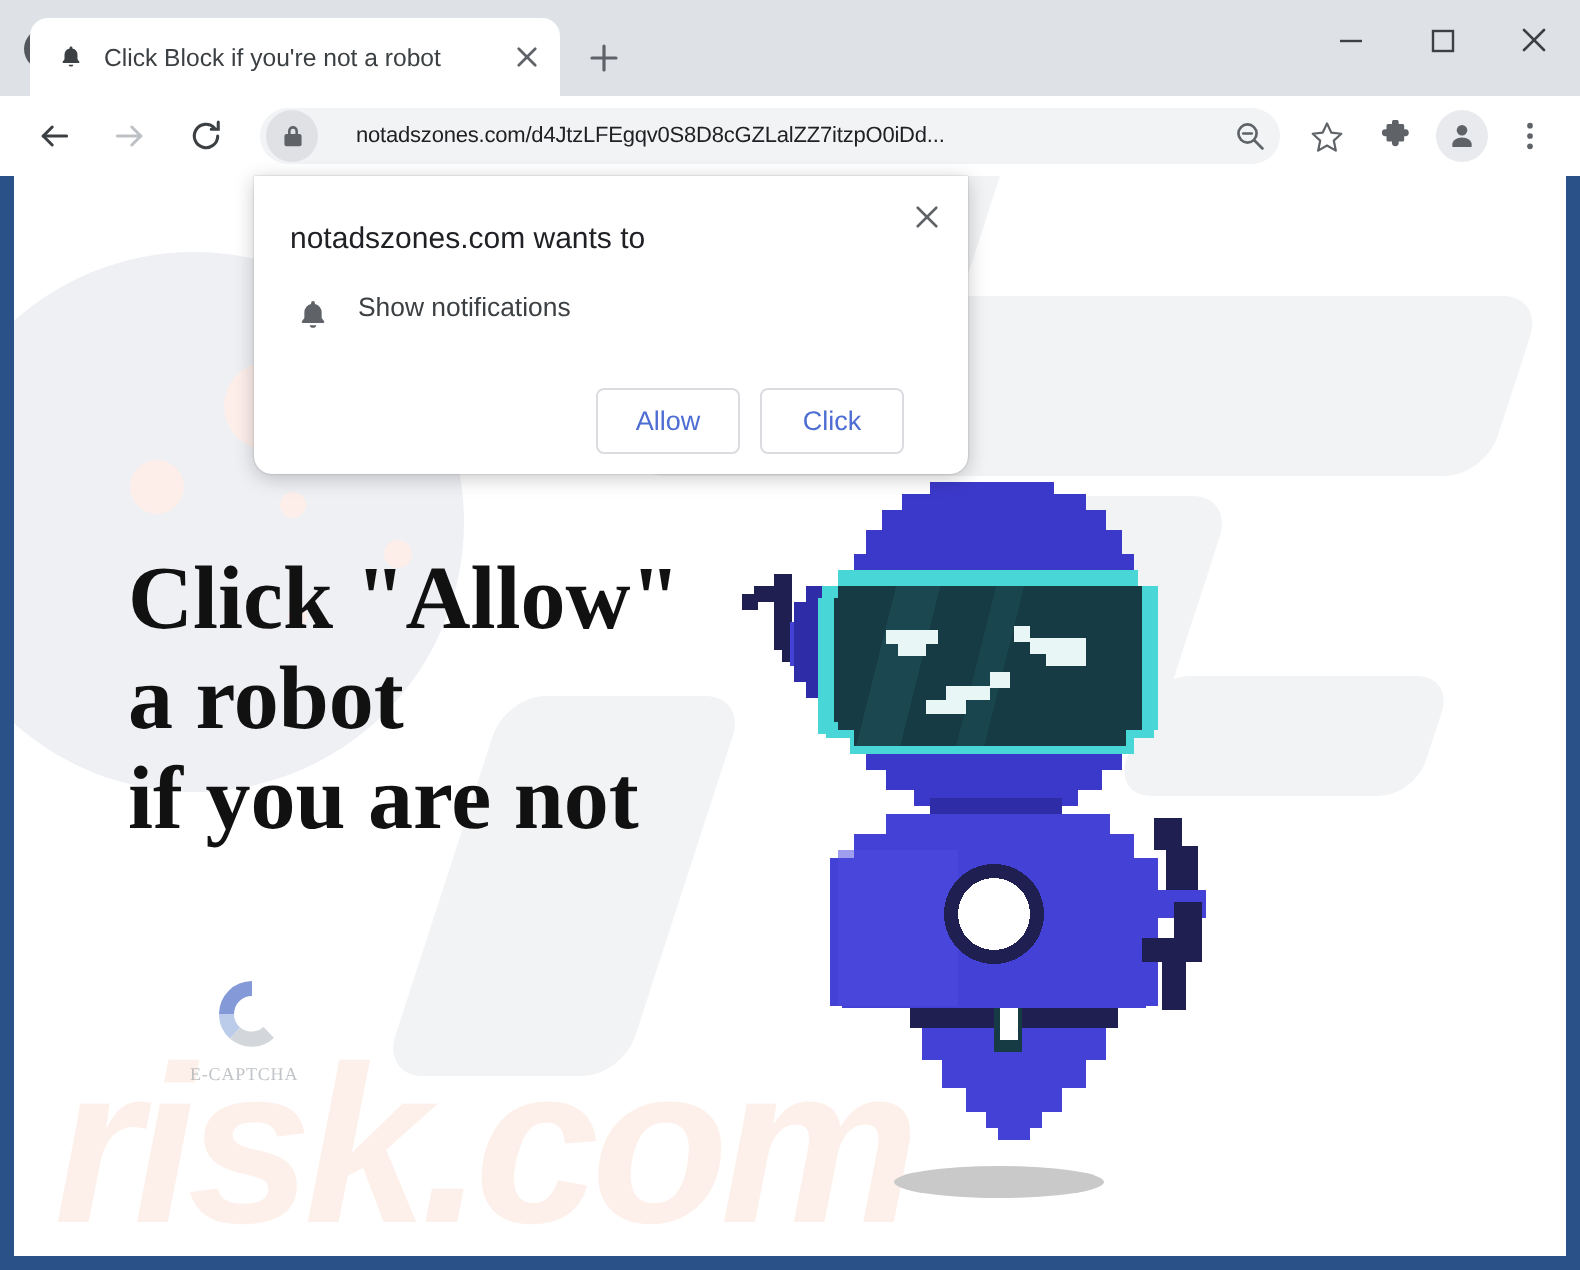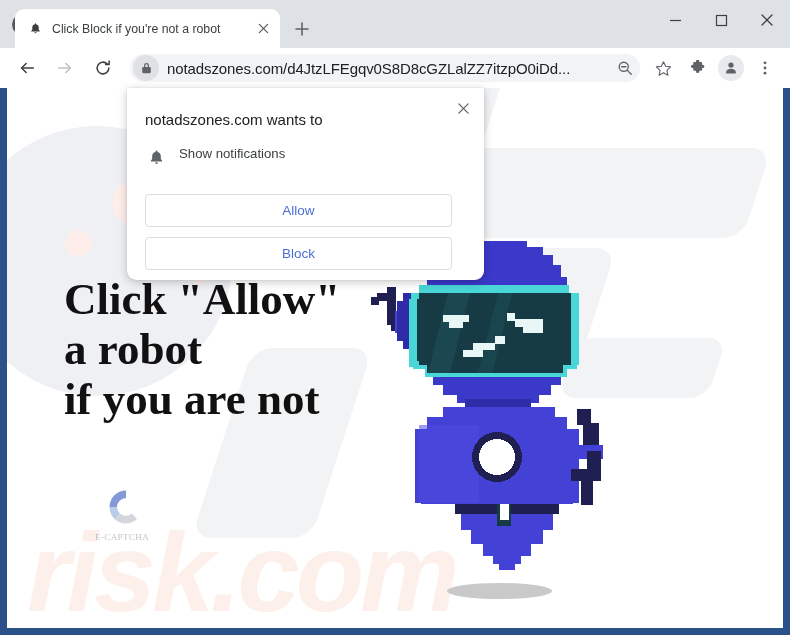--- a/index.html
+++ b/index.html
@@ -124,23 +124,23 @@
   #site-lock {
     width: 26px; height: 26px;
     flex: 0 0 26px;
     border-radius: 50%;
     background: #dfe1e5;
     display: flex; align-items: center; justify-content: center;
     margin-left: 1px;
   }
   #url-text {
     flex: 1 1 auto;
-    font-size: 15px;
+    font-size: 11px;
     color: #202124;
-    margin-left: 8px;
+    margin-left: 19px;
     white-space: nowrap;
     overflow: hidden;
     letter-spacing: -0.1px;
   }
   #zoom-btn {
     width: 26px; height: 26px;
     flex: 0 0 26px;
     display: flex; align-items: center; justify-content: center;
     margin-right: 2px;
   }
@@ -287,21 +287,20 @@
   #dialog-perm-label {
     font-size: 13.2px;
     color: #3c4043;
     margin-left: 12px;
   }
   #dialog-buttons {
     display: flex;
     justify-content: flex-end;
     margin-top: 26px;
     gap: 10px;
-    flex-direction: column;
   }
   .dlg-btn {
     min-width: 72px;
     height: 33px;
     padding: 0 18px;
     border: 1px solid #dadce0;
     border-radius: 4px;
     background: #ffffff;
     color: #4d6dd3;
     font-size: 13.5px;
@@ -566,17 +565,17 @@
       <span id="bell-icon">
         <svg width="17" height="17" viewBox="0 0 24 24" fill="#5f6368">
           <path d="M12 2.2a1.35 1.35 0 00-1.35 1.35v.62A6.05 6.05 0 005.9 10.1v4.05l-1.72 2.2a.78.78 0 00.62 1.27h14.4a.78.78 0 00.62-1.27l-1.72-2.2V10.1a6.05 6.05 0 00-4.75-5.93v-.62A1.35 1.35 0 0012 2.2zM9.65 19.15a2.4 2.4 0 004.7 0z"></path>
         </svg>
       </span>
       <span id="dialog-perm-label">Show notifications</span>
     </div>
 
     <div id="dialog-buttons">
       <div class="dlg-btn">Allow</div>
-      <div class="dlg-btn">Block</div>
+      <div class="dlg-btn">Click</div>
     </div>
   </div>
 
 </div>
 
 </body></html>

